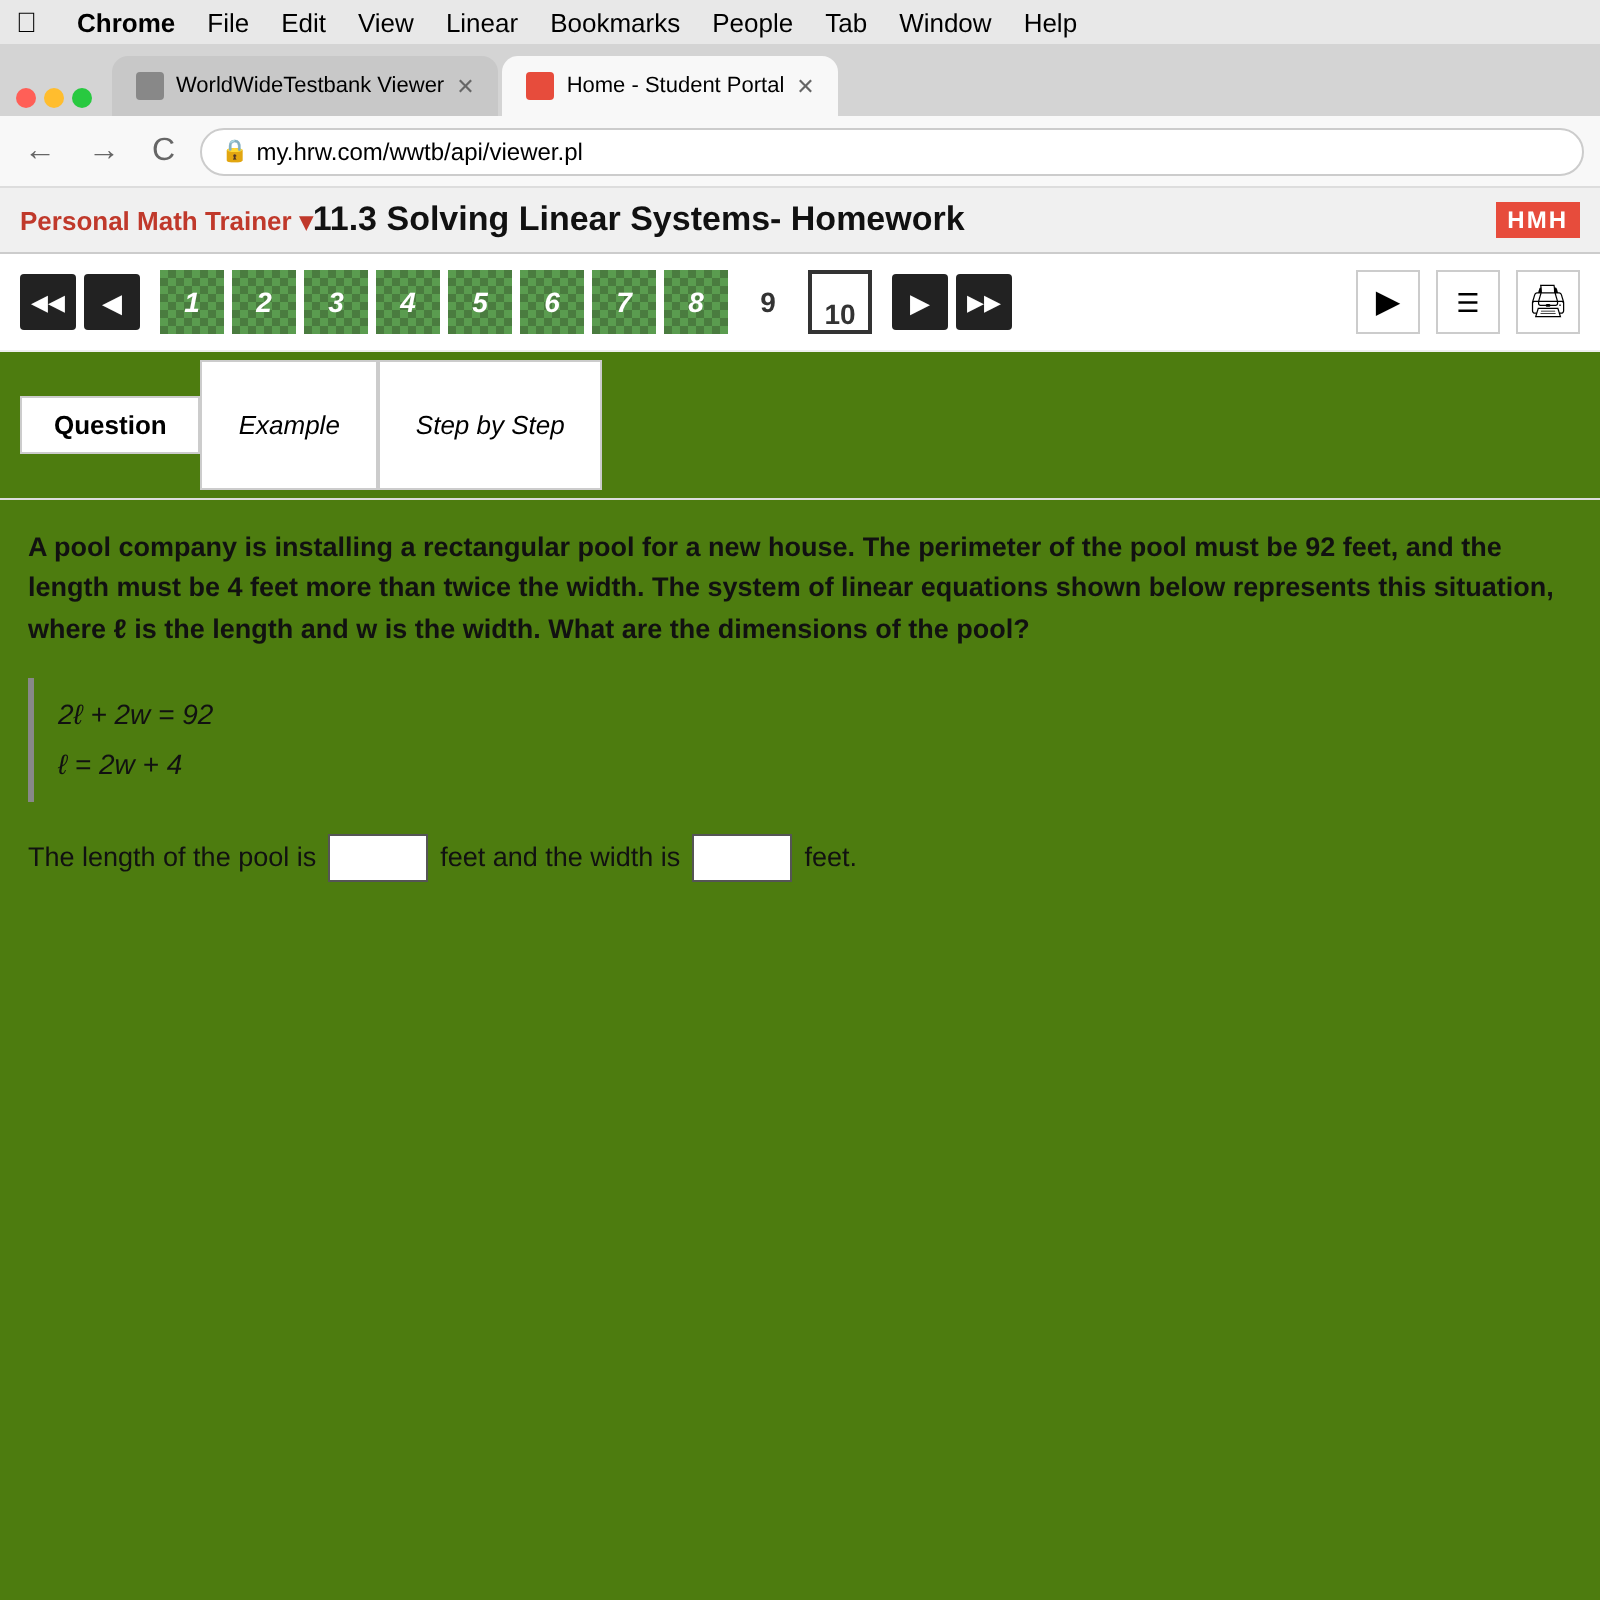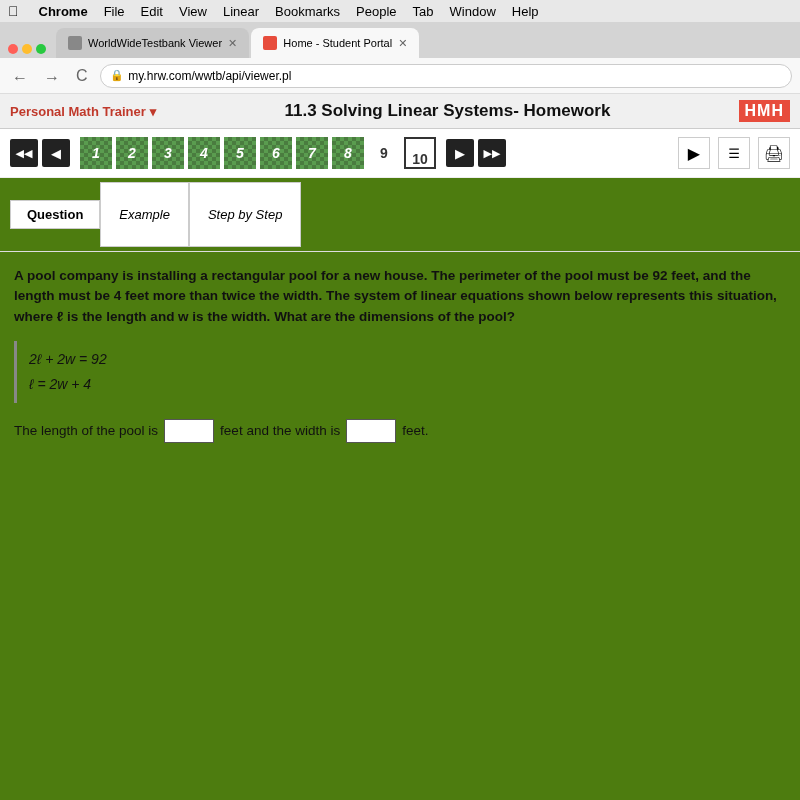--- a/index.html
+++ b/index.html
@@ -143,27 +143,26 @@
       font-weight: 700;
       display: flex;
       align-items: center;
       gap: 4px;
     }
     .hmh-logo {
       margin-left: auto;
       background: #e74c3c;
       color: white;
       font-weight: 900;
-      font-size: 16px;
+      font-size: 12px;
       padding: 2px 6px;
       letter-spacing: 1px;
     }
     .page-title {
       flex: 1;
-      text-align: center;
       font-size: 17px;
       font-weight: 700;
       color: #111;
     }
 
     
     .question-nav {
       padding: 8px 10px;
       display: flex;
       align-items: center;

